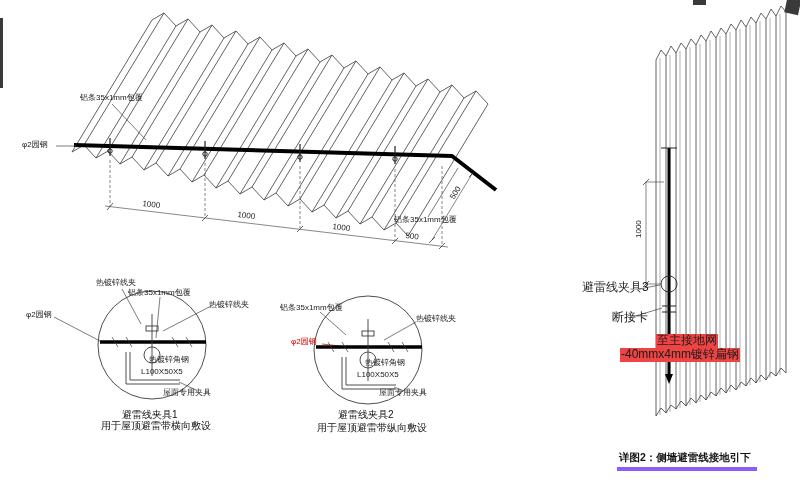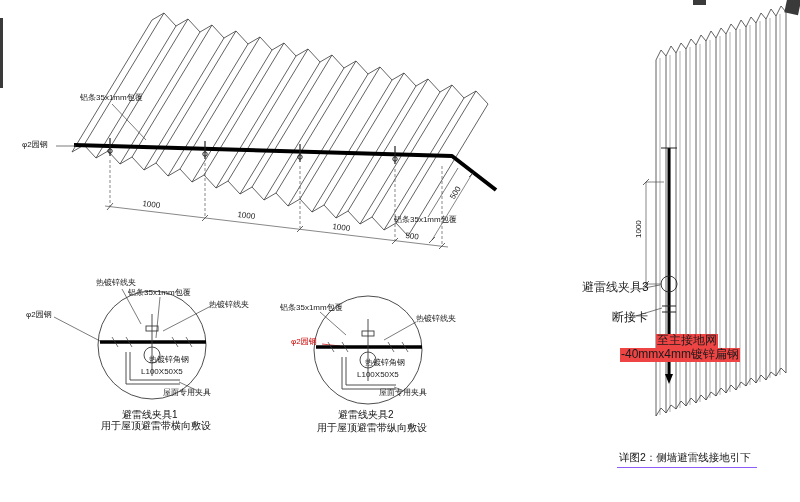--- a/index.html
+++ b/index.html
@@ -8,21 +8,21 @@
   svg{position:absolute;left:0;top:0;}
   .lbl{position:absolute;font-size:8px;line-height:1.15;white-space:nowrap;color:#1a1a1a;}
   .lbl9{font-size:12px;}
   .red{color:#cc0000;}
   .rot7{transform:rotate(7deg);transform-origin:left top;}
   .rotNeg58{transform:rotate(-58deg);transform-origin:left top;}
   .rotNeg90{transform:rotate(-90deg);transform-origin:left top;}
   .whitebg{background:#ef4444;padding:0 1px;}
   .title{position:absolute;font-size:10px;white-space:nowrap;color:#111;}
   .caption{position:absolute;font-size:10.5px;white-space:nowrap;color:#111;
-           border-bottom:1px solid #8b5cf6;padding:0 6px 2px 2px;}
+           border-bottom:4px solid #8b5cf6;padding:0 6px 2px 2px;font-weight:bold;}
   .wm{position:absolute;left:228px;top:224px;font-size:26px;letter-spacing:1px;white-space:nowrap;
       color:#8f8f8f;opacity:.85;font-family:"Liberation Serif",serif;}
   .mark{position:absolute;background:#3a3a3a;}
 </style>
 </head>
 <body>
 
 <div class="sheet">
 
   <svg width="800" height="502" viewBox="0 0 800 502">

